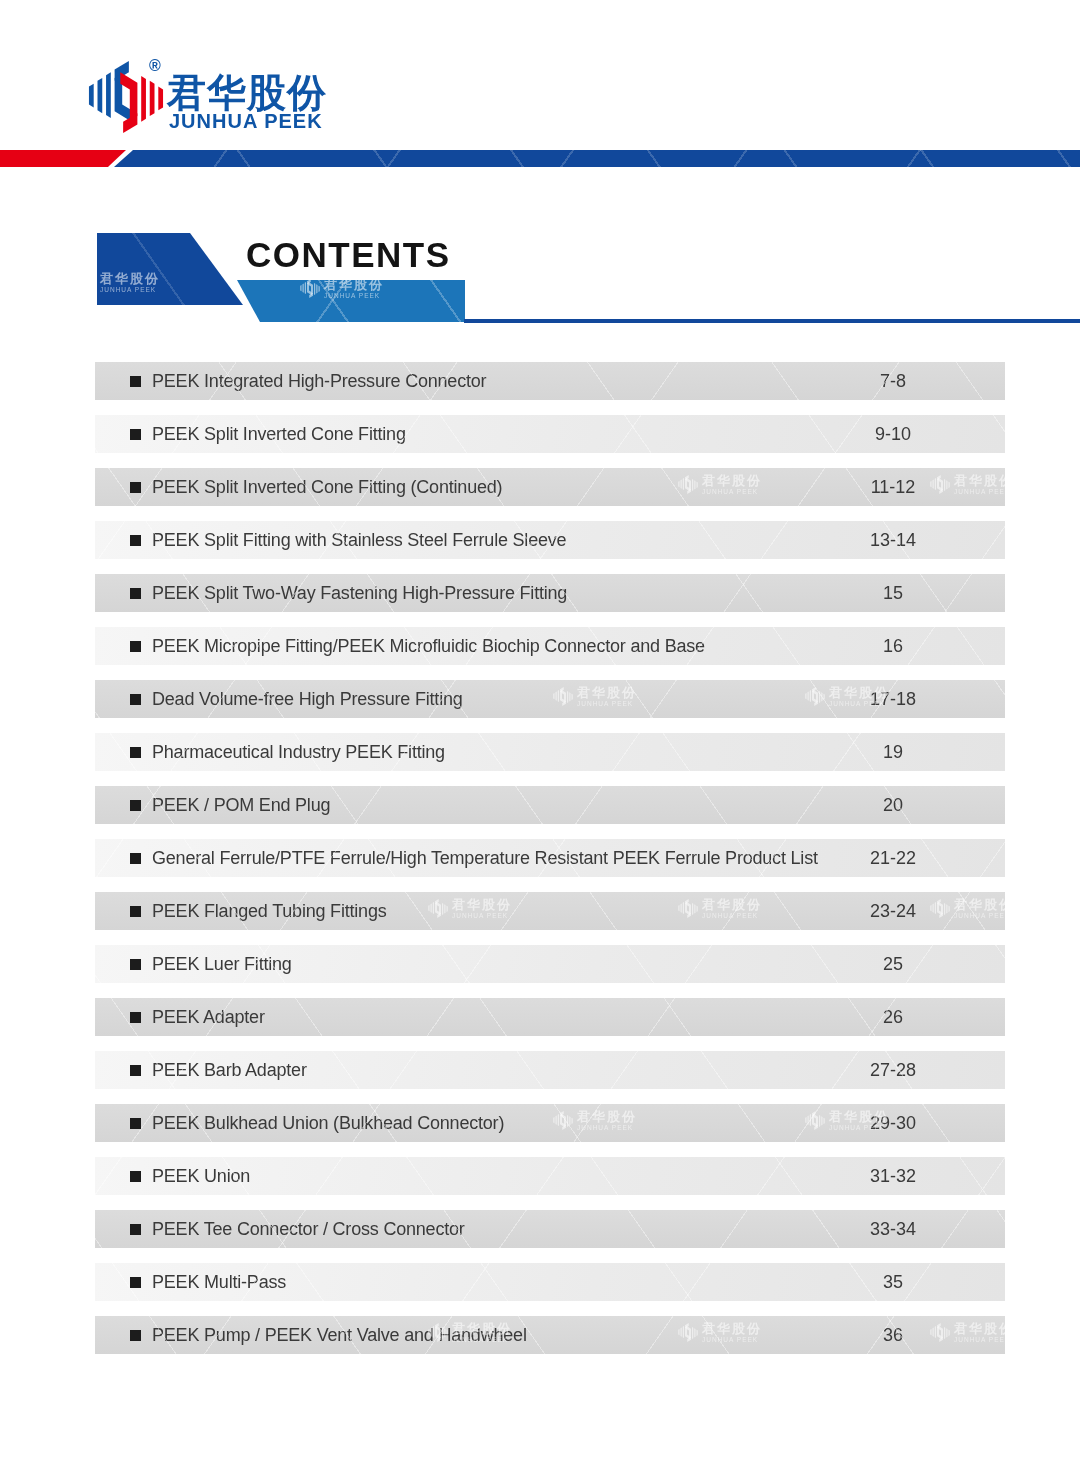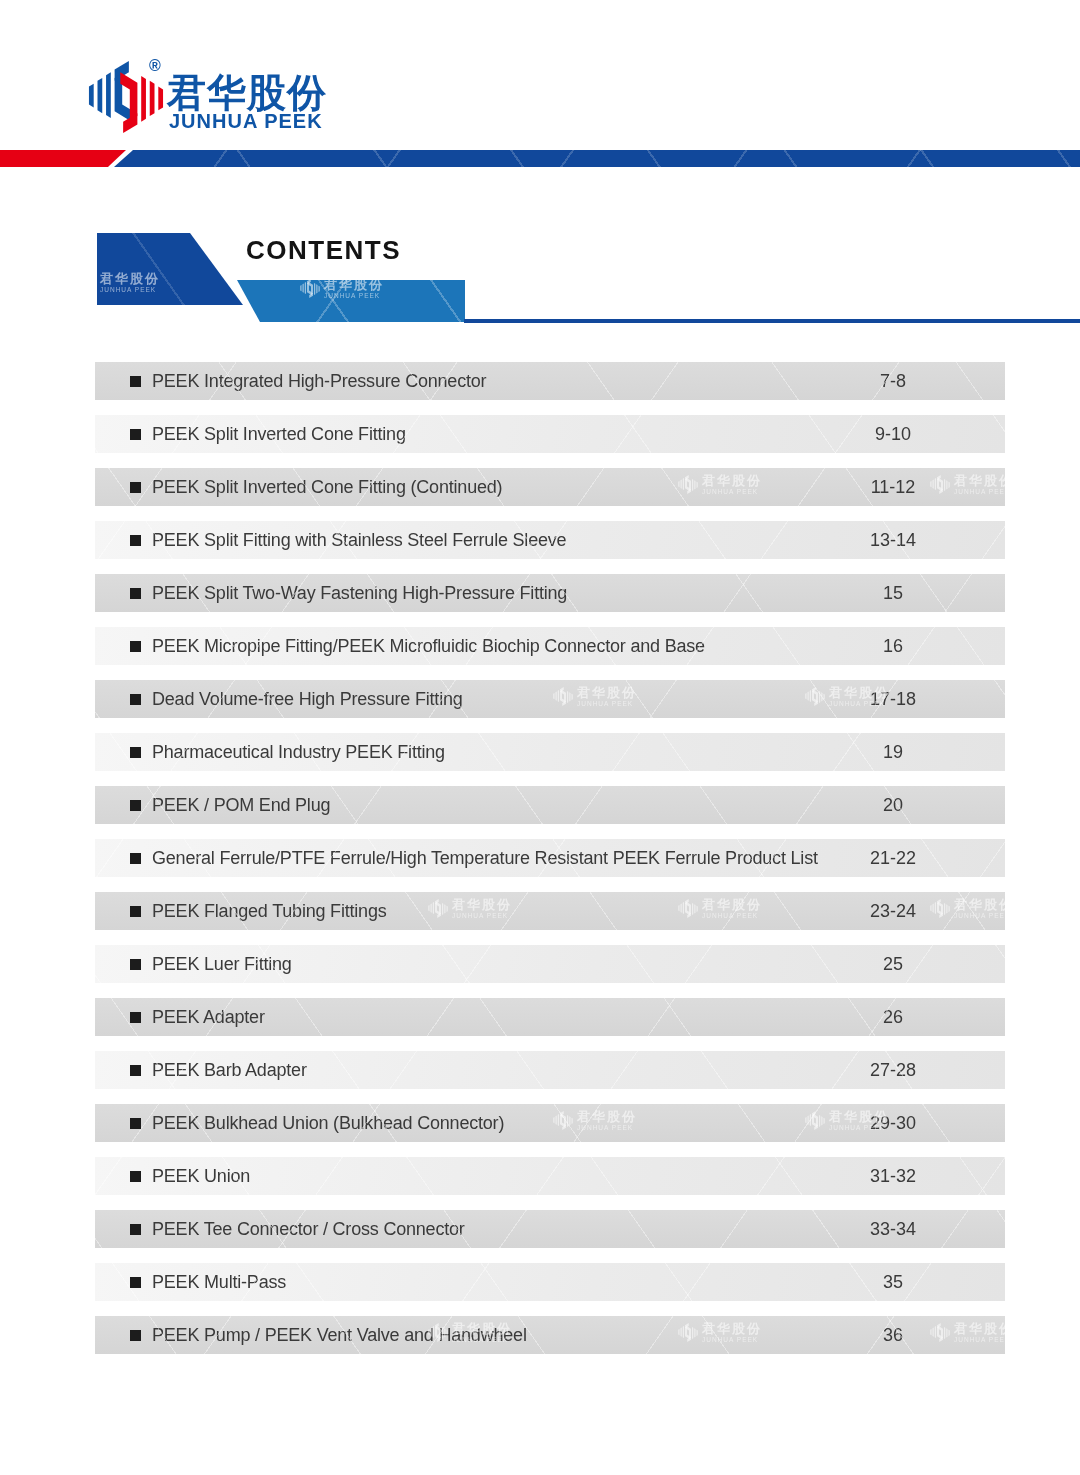--- a/index.html
+++ b/index.html
@@ -24,21 +24,21 @@
   .band-blue{position:absolute;left:114px;right:0;top:0;height:100%;background:#11489b;
     clip-path:polygon(1.97% 0,100% 0,100% 100%,0 100%);
     background-image:
       repeating-linear-gradient(55deg,rgba(255,255,255,0) 0 110px,rgba(255,255,255,.18) 110px 112px),
       repeating-linear-gradient(-55deg,rgba(255,255,255,0) 0 140px,rgba(255,255,255,.18) 140px 142px);}
 
   
   .hdr-trap{position:absolute;left:97px;top:233px;width:146px;height:72px;background:#11489b;
     clip-path:polygon(0 0,63.7% 0,100% 100%,0 100%);
     background-image:repeating-linear-gradient(55deg,rgba(255,255,255,0) 0 70px,rgba(255,255,255,.15) 70px 72px);}
-  .hdr-title{position:absolute;left:246px;top:237px;font-size:26px;font-weight:bold;color:#141414;
+  .hdr-title{position:absolute;left:246px;top:237px;font-size:35px;font-weight:bold;color:#141414;
     letter-spacing:1.5px;line-height:1;}
   .hdr-quad{position:absolute;left:237px;top:280px;width:228px;height:42px;background:#1c75b9;
     clip-path:polygon(0 0,100% 0,100% 100%,10.1% 100%);
     background-image:
       repeating-linear-gradient(55deg,rgba(255,255,255,0) 0 90px,rgba(255,255,255,.25) 90px 92px),
       repeating-linear-gradient(-55deg,rgba(255,255,255,0) 0 120px,rgba(255,255,255,.25) 120px 122px);}
   .hdr-line{position:absolute;left:464px;top:319px;right:0;height:4px;background:#11489b;}
 
   
   .toc{position:absolute;left:95px;top:362px;width:910px;}

